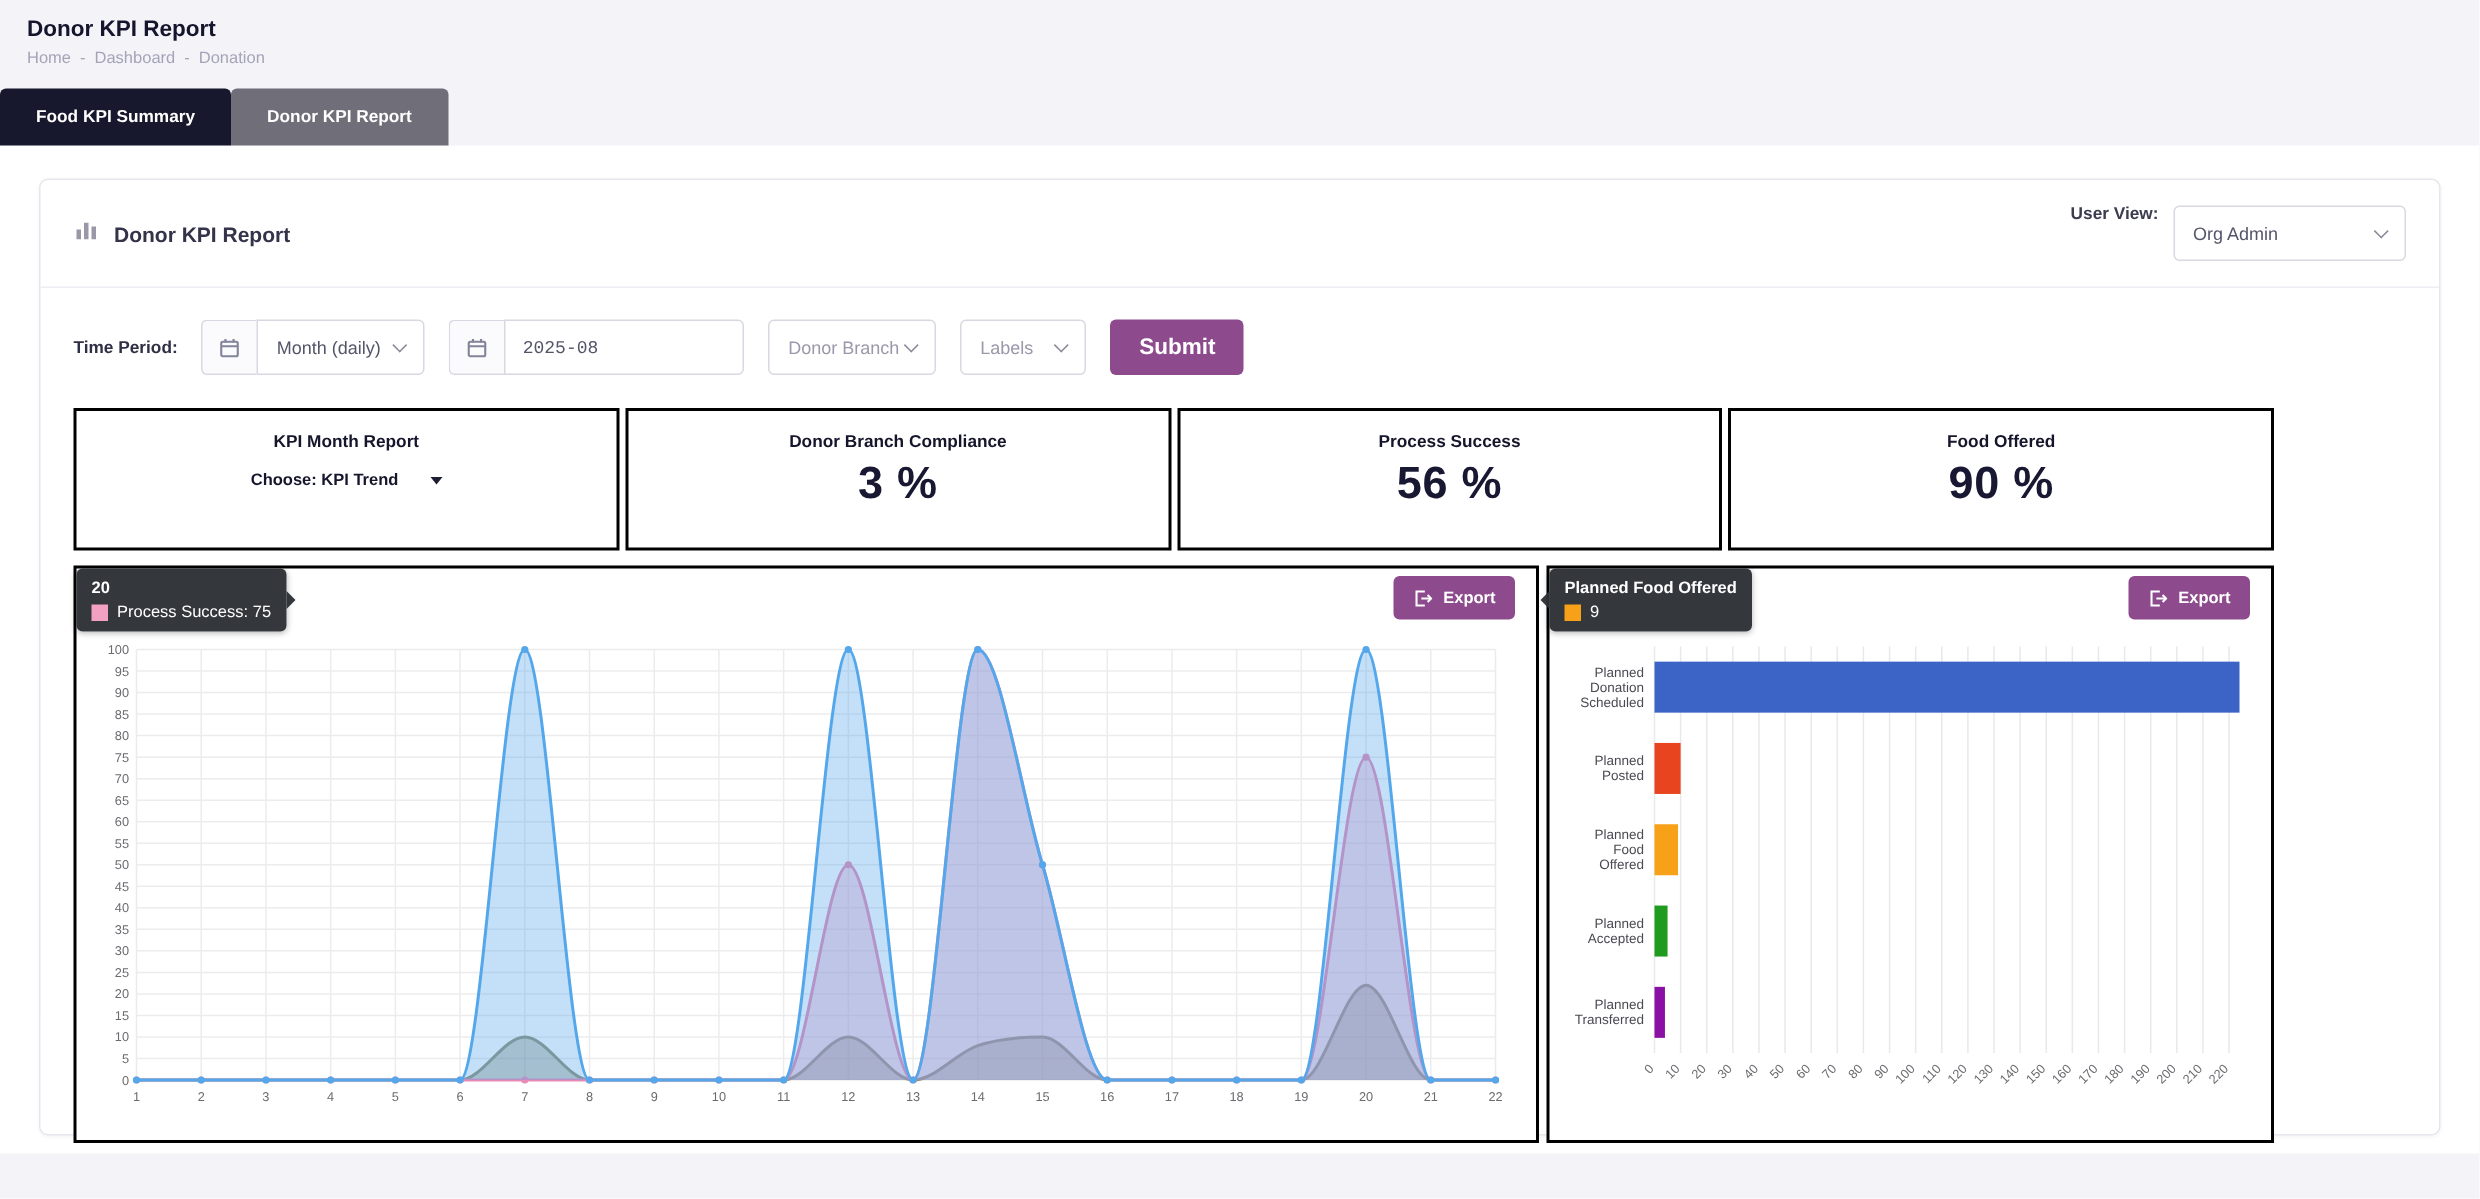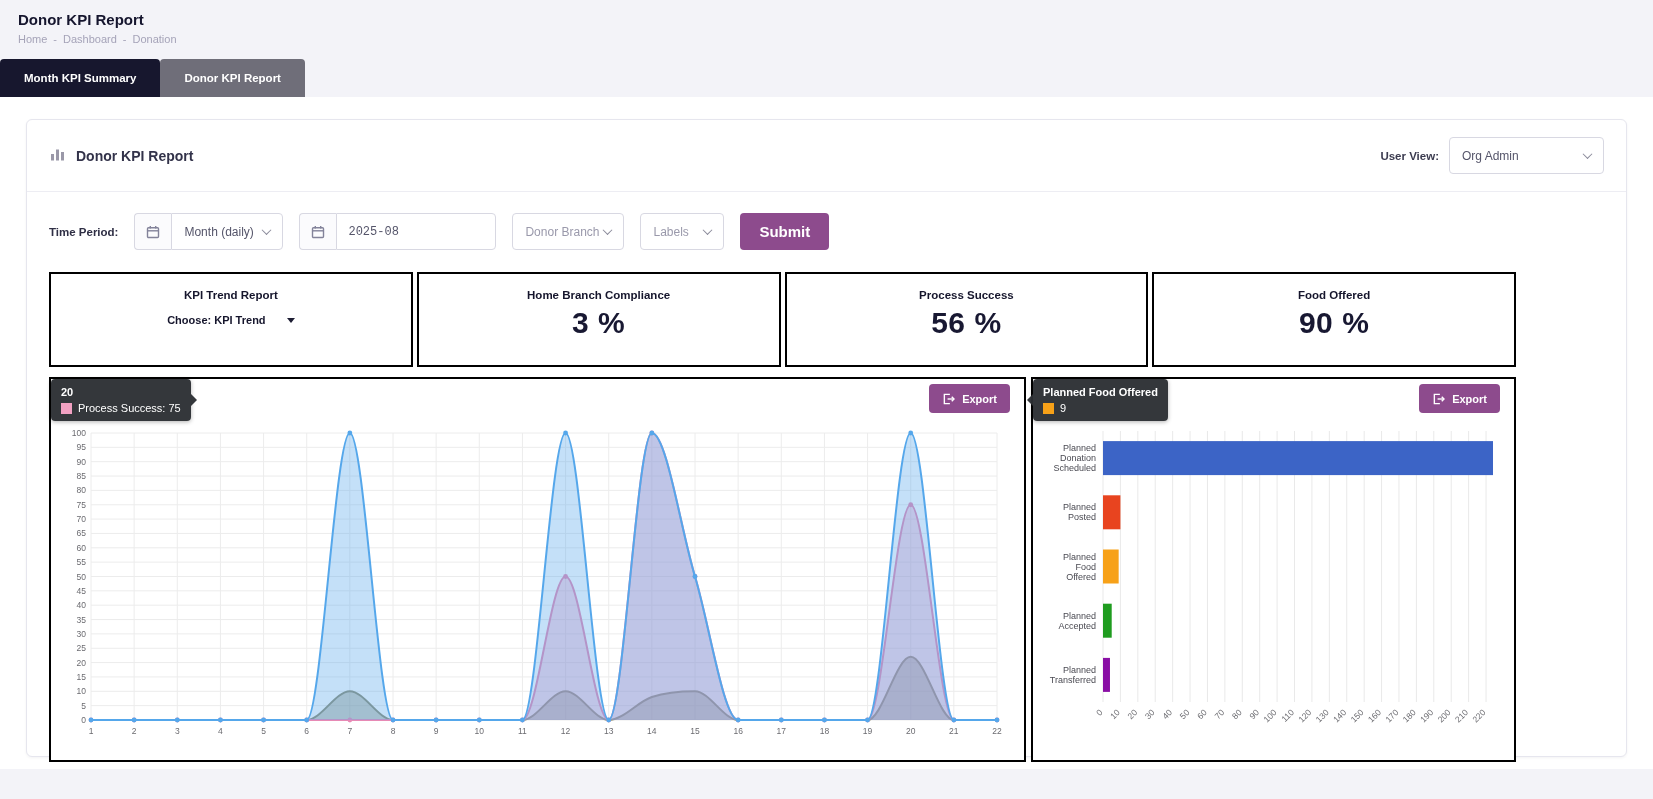--- a/index.html
+++ b/index.html
@@ -13,21 +13,21 @@
   .breadcrumb { margin-top: 5px; font-size: 11px; color: #a5a3b8; display: flex; gap: 6px; align-items: center; }
   .breadcrumb .crumb { cursor: pointer; }
   .tab-bar { display: flex; margin-top: 14px; padding-left: 0; }
   .tab { padding: 13px 24px; font-size: 11.5px; font-weight: bold; color: #fff; border-radius: 4px 4px 0 0; cursor: pointer; }
   .tab.active { background: #17172e; }
   .tab.inactive { background: #6f6e79; }
   .content { background: #fff; padding: 22px 26px 0; height: 672px; }
   .card { border: 1px solid #e6e6ee; border-radius: 6px; background: #fff; height: 638px; box-shadow: 0 1px 3px rgba(20,20,40,.05); }
   .card-header { display: flex; align-items: center; padding: 17px 22px; border-bottom: 1px solid #ededf3; }
   .card-title { font-size: 14px; font-weight: 600; color: #33334a; margin-left: 10px; }
-  .user-view { margin-left: auto; display: flex; align-items: center; gap: 10px; }
+  .user-view { margin-left: auto; display: flex; align-items: flex-start; gap: 10px; }
   .user-view-label { font-size: 11.5px; font-weight: bold; color: #3c3c50; }
   .select { display: inline-flex; align-items: center; justify-content: space-between; gap: 4px;
     border: 1px solid #d8d8e2; border-radius: 4px; background: #fff; padding: 0 12px; height: 37px;
     font-size: 12px; color: #55556a; cursor: pointer; }
   .select .ph { color: #9a99ab; }
   .chev { width: 7px; height: 7px; border-right: 1.7px solid #8a8a9a; border-bottom: 1.7px solid #8a8a9a; transform: rotate(45deg) translate(-1px,-1px); flex: none; }
   .filters { display: flex; align-items: center; gap: 16px; padding: 21px 22px 18px; }
   .filter-label { font-size: 11.5px; font-weight: bold; color: #2f2f45; }
   .input-group { display: flex; align-items: stretch; }
   .prepend { display: flex; align-items: center; justify-content: center; width: 37px;
@@ -72,21 +72,21 @@
   <div class="breadcrumb">
     <span class="crumb">Home</span>
     <span>-</span>
     <span class="crumb">Dashboard</span>
     <span>-</span>
     <span class="crumb">Donation</span>
   </div>
 </div>
 
 <div class="tab-bar">
-  <div class="tab active">Month KPI Summary</div>
+  <div class="tab active">Food KPI Summary</div>
   <div class="tab inactive">Donor KPI Report</div>
 </div>
 
 <div class="content">
   <div class="card">
 
     <div class="card-header">
       <span>
         <svg width="17" height="16" viewBox="0 0 16 16">
             <rect x="1.5" y="8" width="3" height="6.5" fill="#9a98a8"></rect>
@@ -137,28 +137,28 @@
       </div>
       <div class="select" style="min-width:84px">
         <span class="ph">Labels</span>
         <span class="chev"></span>
       </div>
       <button class="btn-submit">Submit</button>
     </div>
 
     <div class="kpi-row">
       <div class="kpi-box">
-        <div class="kpi-title">KPI Trend Report</div>
+        <div class="kpi-title">KPI Month Report</div>
         <div class="kpi-sub">
           <span>Choose: KPI Trend</span>
           <span class="caret-down"></span>
         </div>
       </div>
       <div class="kpi-box">
-        <div class="kpi-title">Home Branch Compliance</div>
+        <div class="kpi-title">Donor Branch Compliance</div>
         <div class="kpi-value">3 %</div>
       </div>
       <div class="kpi-box">
         <div class="kpi-title">Process Success</div>
         <div class="kpi-value">56 %</div>
       </div>
       <div class="kpi-box">
         <div class="kpi-title">Food Offered</div>
         <div class="kpi-value">90 %</div>
       </div>

